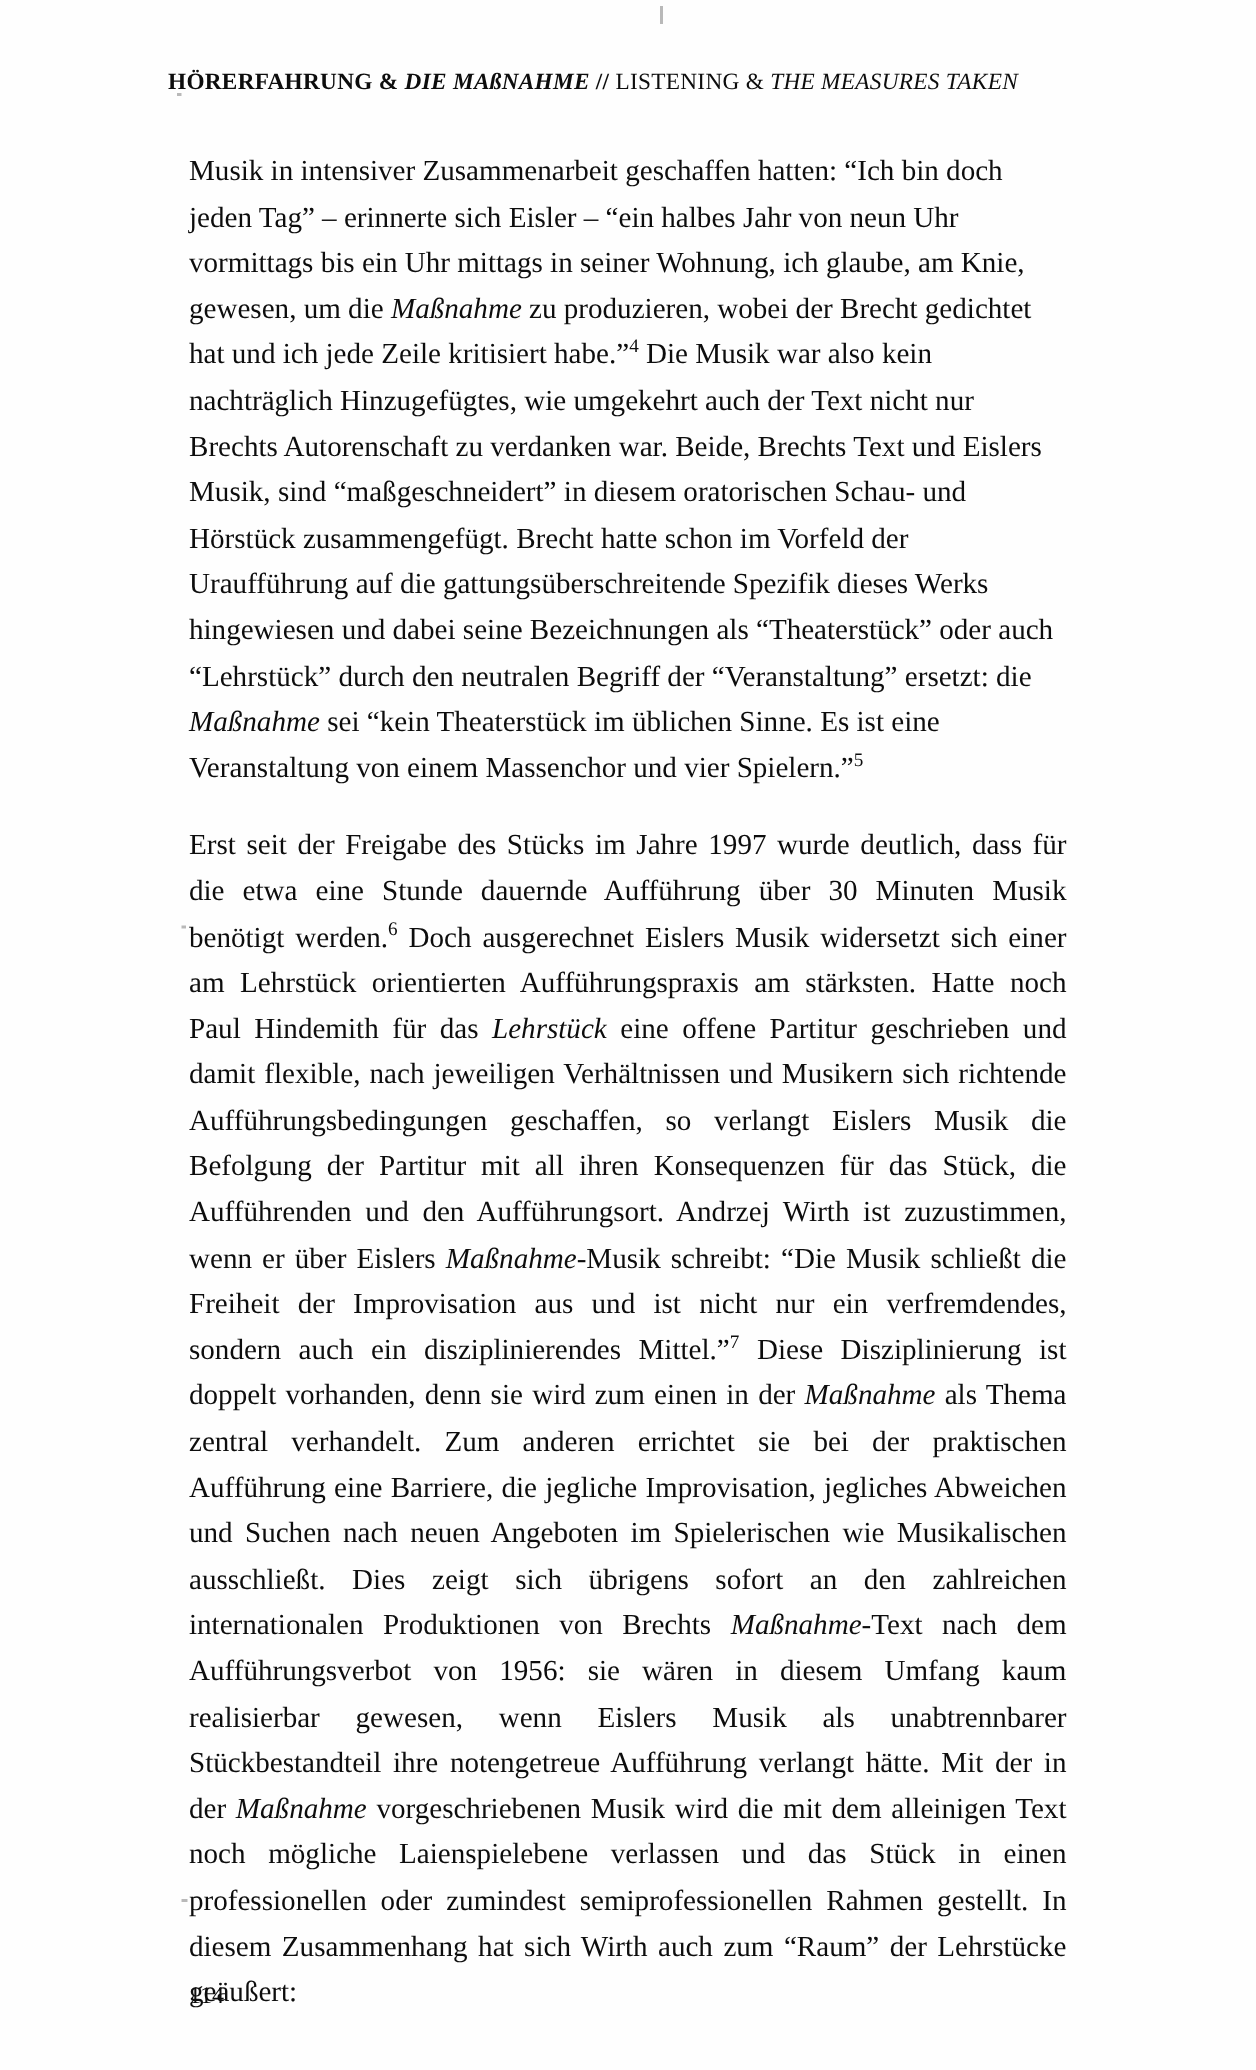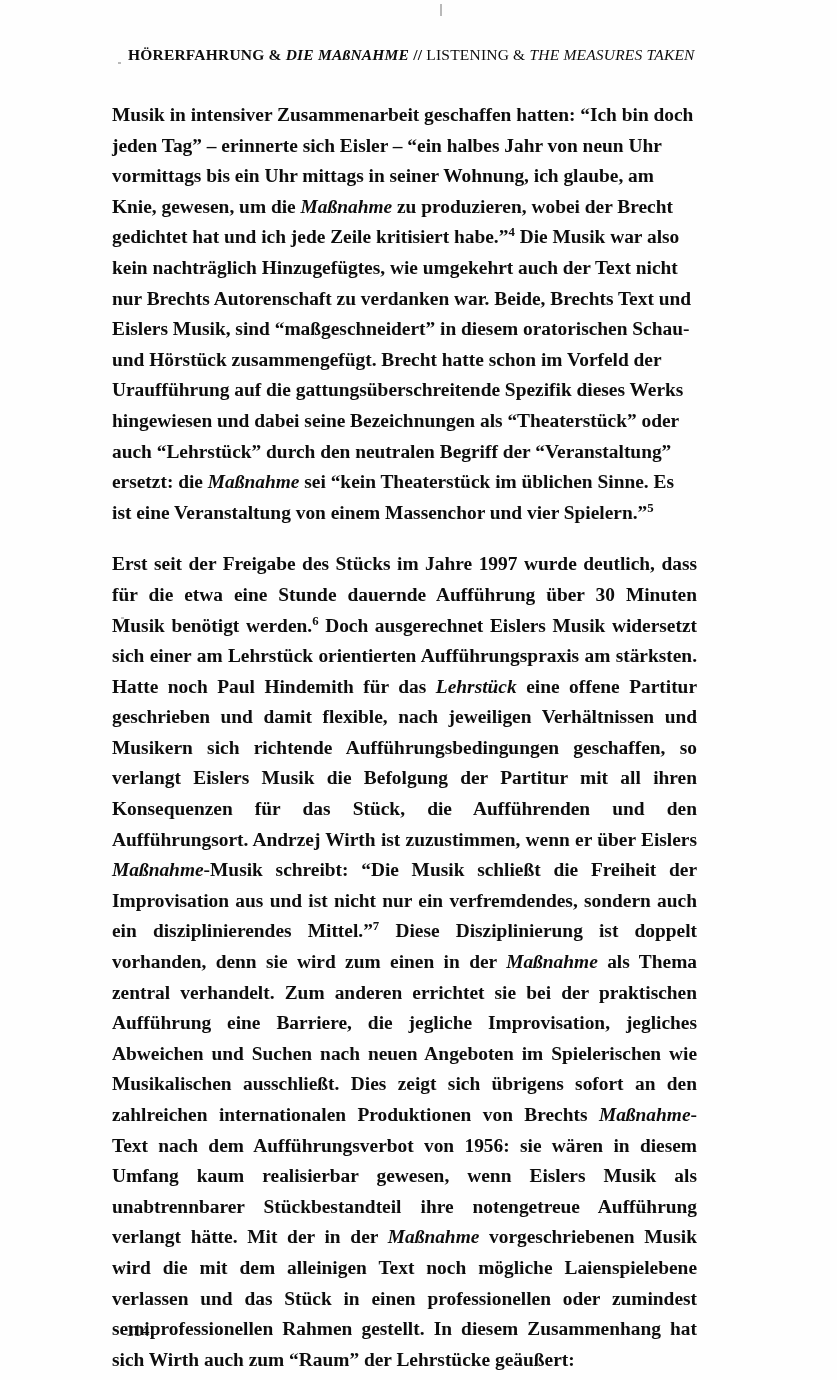--- a/index.html
+++ b/index.html
@@ -20,39 +20,38 @@
     inset: 0;
     background: #fefefe;
   }
   
   .speck {
     position: absolute;
     background: #b9b9b9;
   }
   .running-head {
     position: absolute;
-    left: 128px;
+    left: 112px;
     top: 46px;
     width: 640px;
     font-size: 15.5px;
     letter-spacing: 0.2px;
     white-space: nowrap;
   }
   .running-head .rh-part { font-weight: bold; }
   .running-head .rh-ital { font-style: italic; font-weight: bold; }
   .running-head .rh-sep { font-weight: bold; }
   .running-head .rh-plain { font-weight: normal; }
   .running-head .rh-plain-ital { font-style: italic; font-weight: normal; }
 
   .content {
     position: absolute;
-    left: 112px;
+    left: 126px;
     top: 100px;
     width: 585px;
-    font-weight: bold;
   }
   p.body {
     margin: 0;
     font-size: 19.4px;
     line-height: 30.6px;
     text-align: justify;
     text-justify: inter-word;
     hyphens: none;
   }
   p.para1 { text-align: left; }

